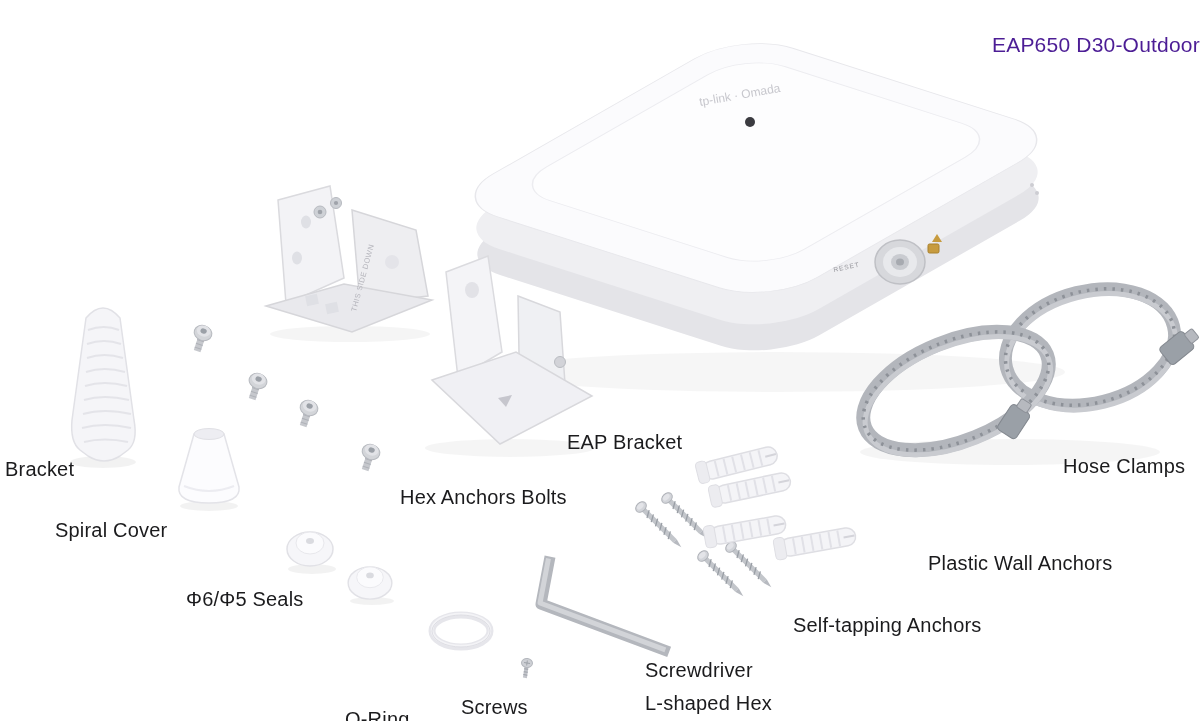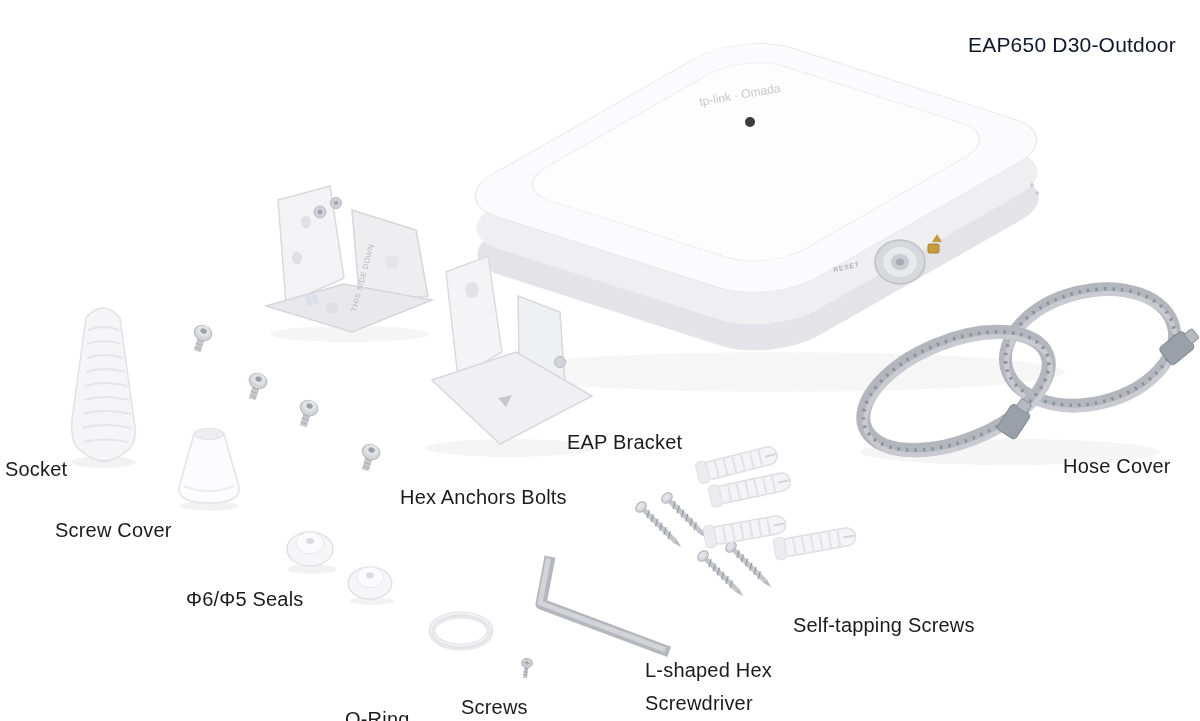--- a/index.html
+++ b/index.html
@@ -11,21 +11,21 @@
     font-family:"Liberation Sans", sans-serif;
   }
   .art{position:absolute;left:0;top:0;width:1200px;height:721px;}
   .label{
     position:absolute;
     font-size:20px;
     color:#1b1b1d;
     white-space:nowrap;
     letter-spacing:0.2px;
   }
-  .label.title{font-size:21px;color:#0f172a;}
+  .label.title{font-size:21px;color:#4c1d95;margin-left:24px;}
   .label .line{display:block;line-height:33px;}
 </style>
 </head>
 <body>
 
 <div class="stage">
 
   <svg class="art" viewBox="0 0 1200 721">
 
     <g fill="#000000">
@@ -319,37 +319,38 @@
           <rect x="-11" y="-15" width="22" height="30" rx="4" fill="#9aa0a7" stroke="#83888f"></rect>
           <rect x="-6" y="-24" width="12" height="10" rx="2" fill="#b6b9bf" stroke="#8e9299"></rect>
         </g>
       </g>
     </g>
   </svg>
 
   <div class="label title" style="left:968px; top:33px;">EAP650 D30-Outdoor</div>
 
 
-  <div class="label" style="left:5px; top:458px;">Socket</div>
-
-  <div class="label" style="left:55px; top:519px;">Screw Cover</div>
+  <div class="label" style="left:5px; top:458px;">Bracket</div>
+
+  <div class="label" style="left:55px; top:519px;">Spiral Cover</div>
 
   <div class="label" style="left:186px; top:588px;">Φ6/Φ5 Seals</div>
 
   <div class="label" style="left:345px; top:660px;margin-top:48px;">O-Ring</div>
 
   <div class="label" style="left:461px; top:696px;">Screws</div>
 
   <div class="label" style="left:400px; top:486px;">Hex Anchors Bolts</div>
 
   <div class="label" style="left:567px; top:431px;">EAP Bracket</div>
 
   <div class="label" style="left:645px; top:654px;">
+    <span class="line">Screwdriver</span>
     <span class="line">L-shaped Hex</span>
-    <span class="line">Screwdriver</span>
   </div>
 
-  <div class="label" style="left:793px; top:614px;">Self-tapping Screws</div>
-
-
-  <div class="label" style="left:1063px; top:455px;">Hose Cover</div>
+  <div class="label" style="left:793px; top:614px;">Self-tapping Anchors</div>
+
+  <div class="label" style="left:928px; top:552px;">Plastic Wall Anchors</div>
+
+  <div class="label" style="left:1063px; top:455px;">Hose Clamps</div>
 
 </div>
 
 </body></html>

